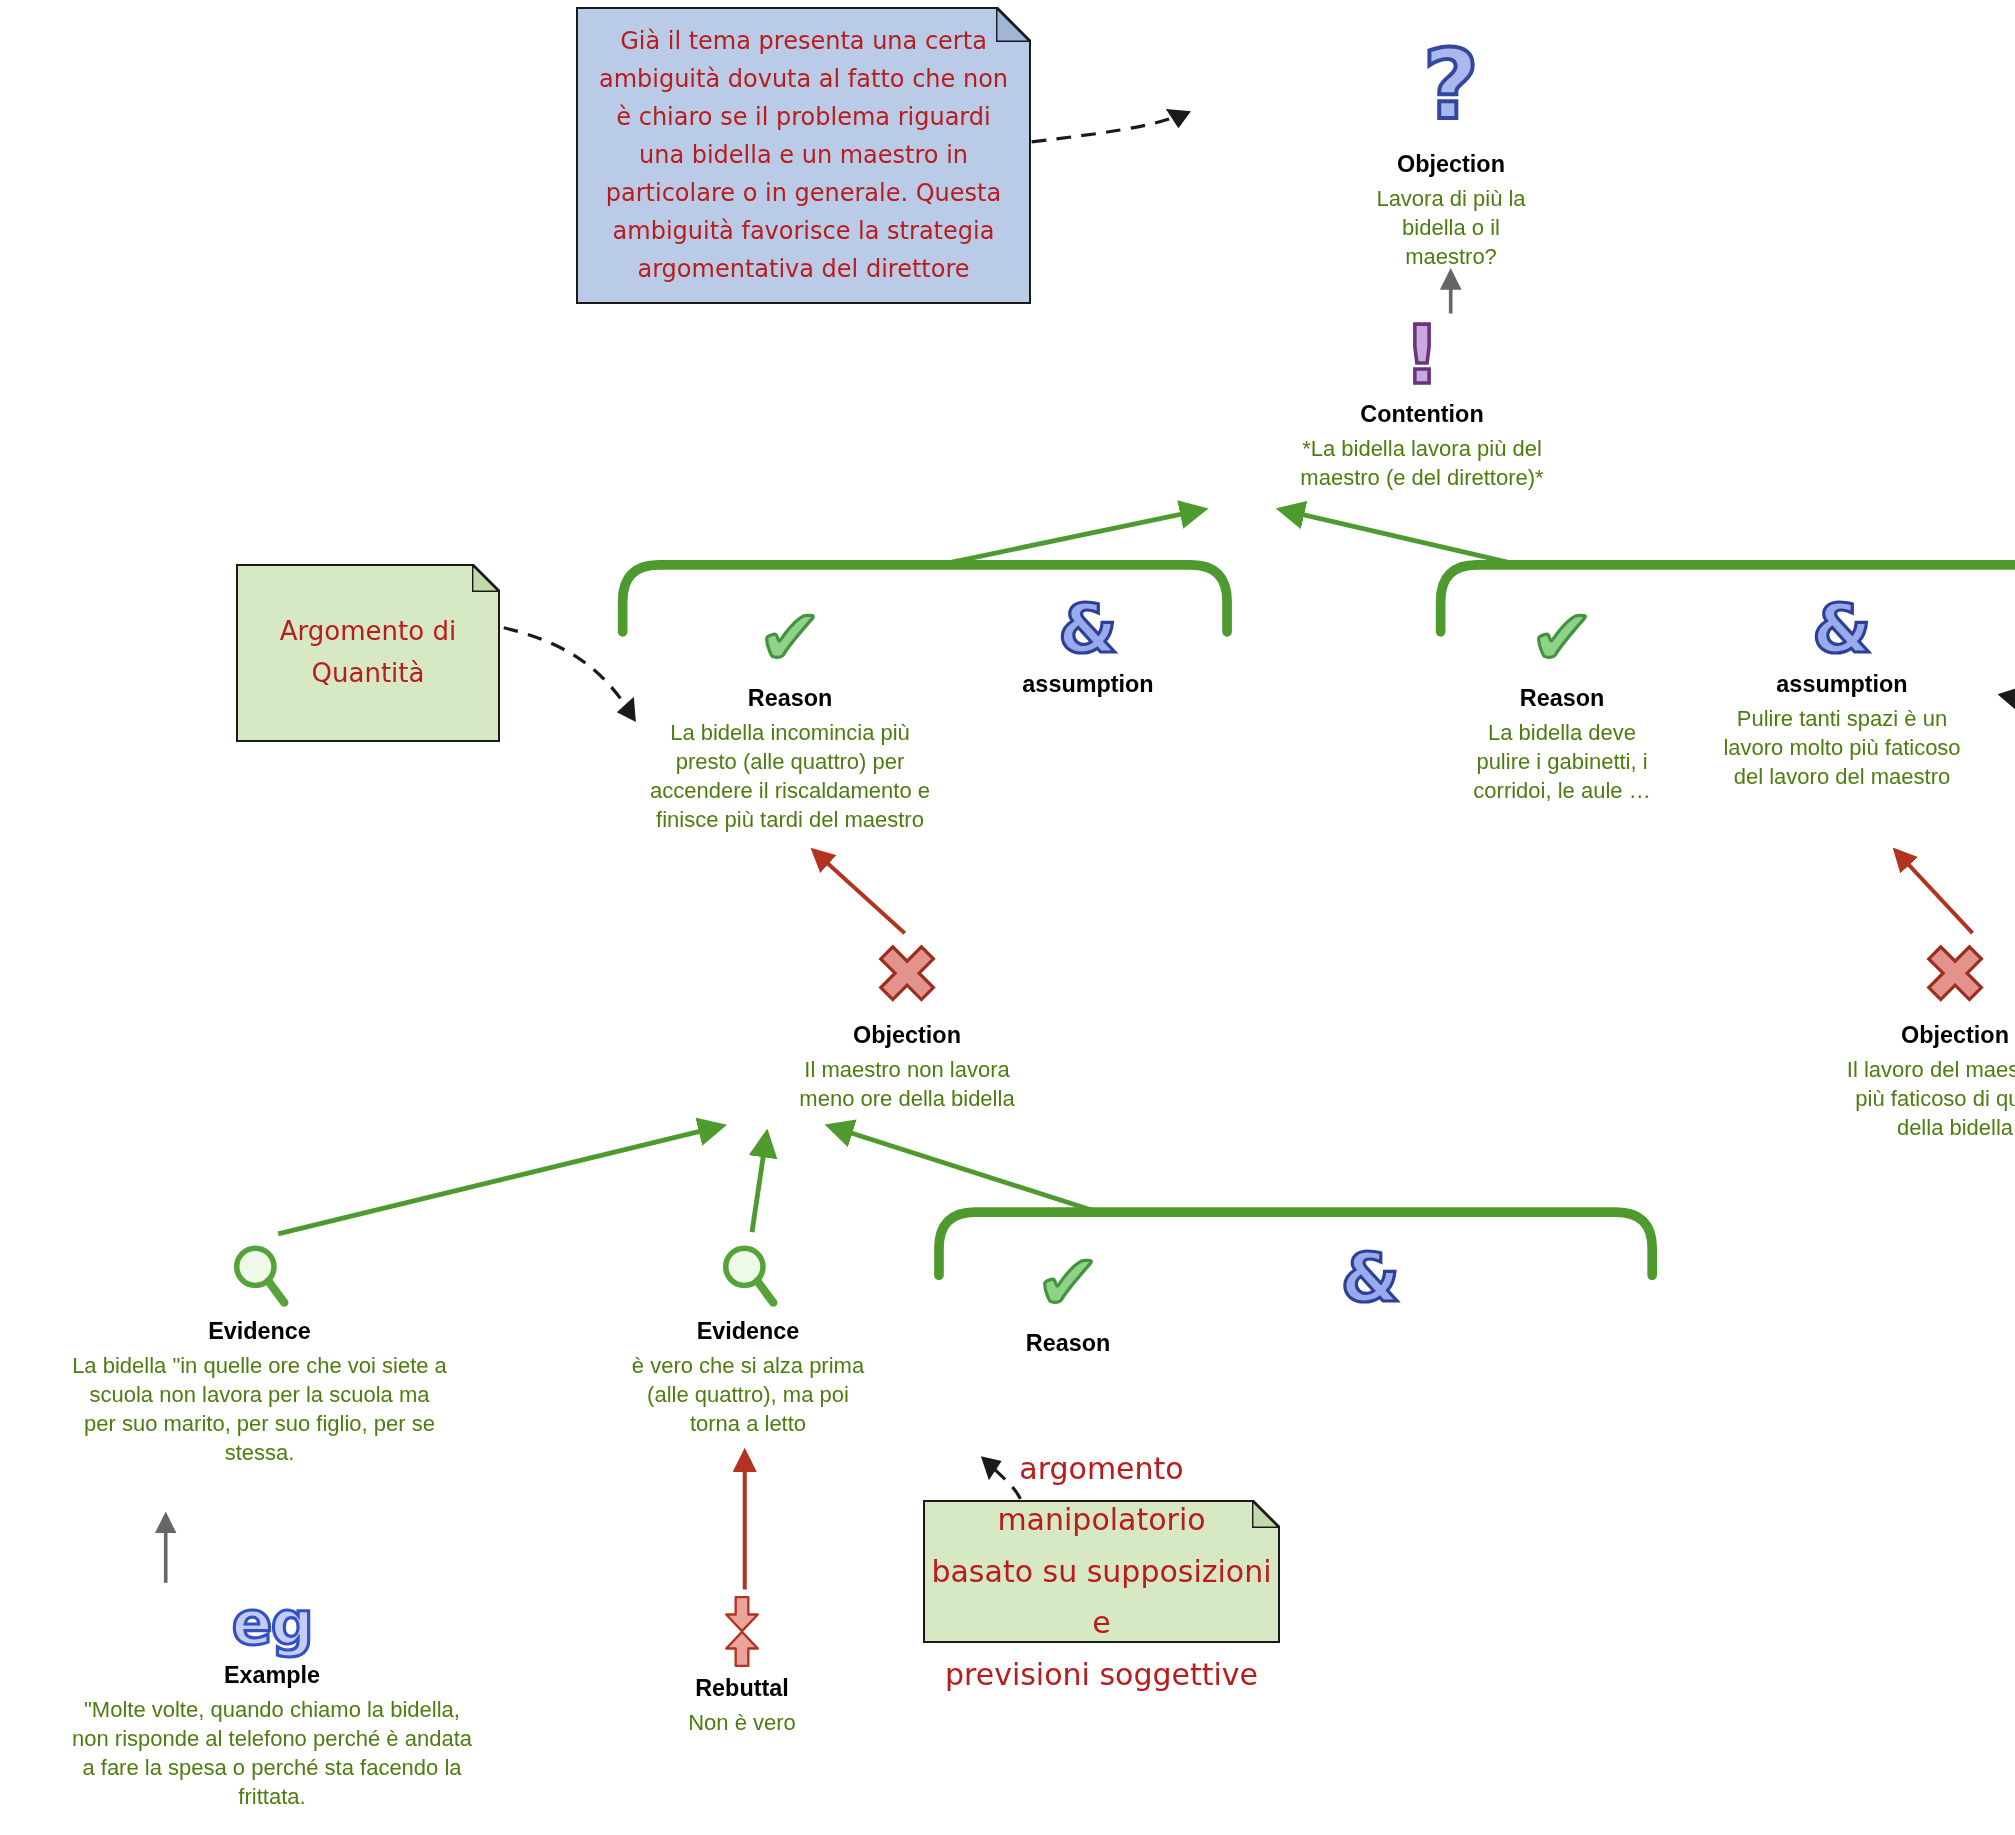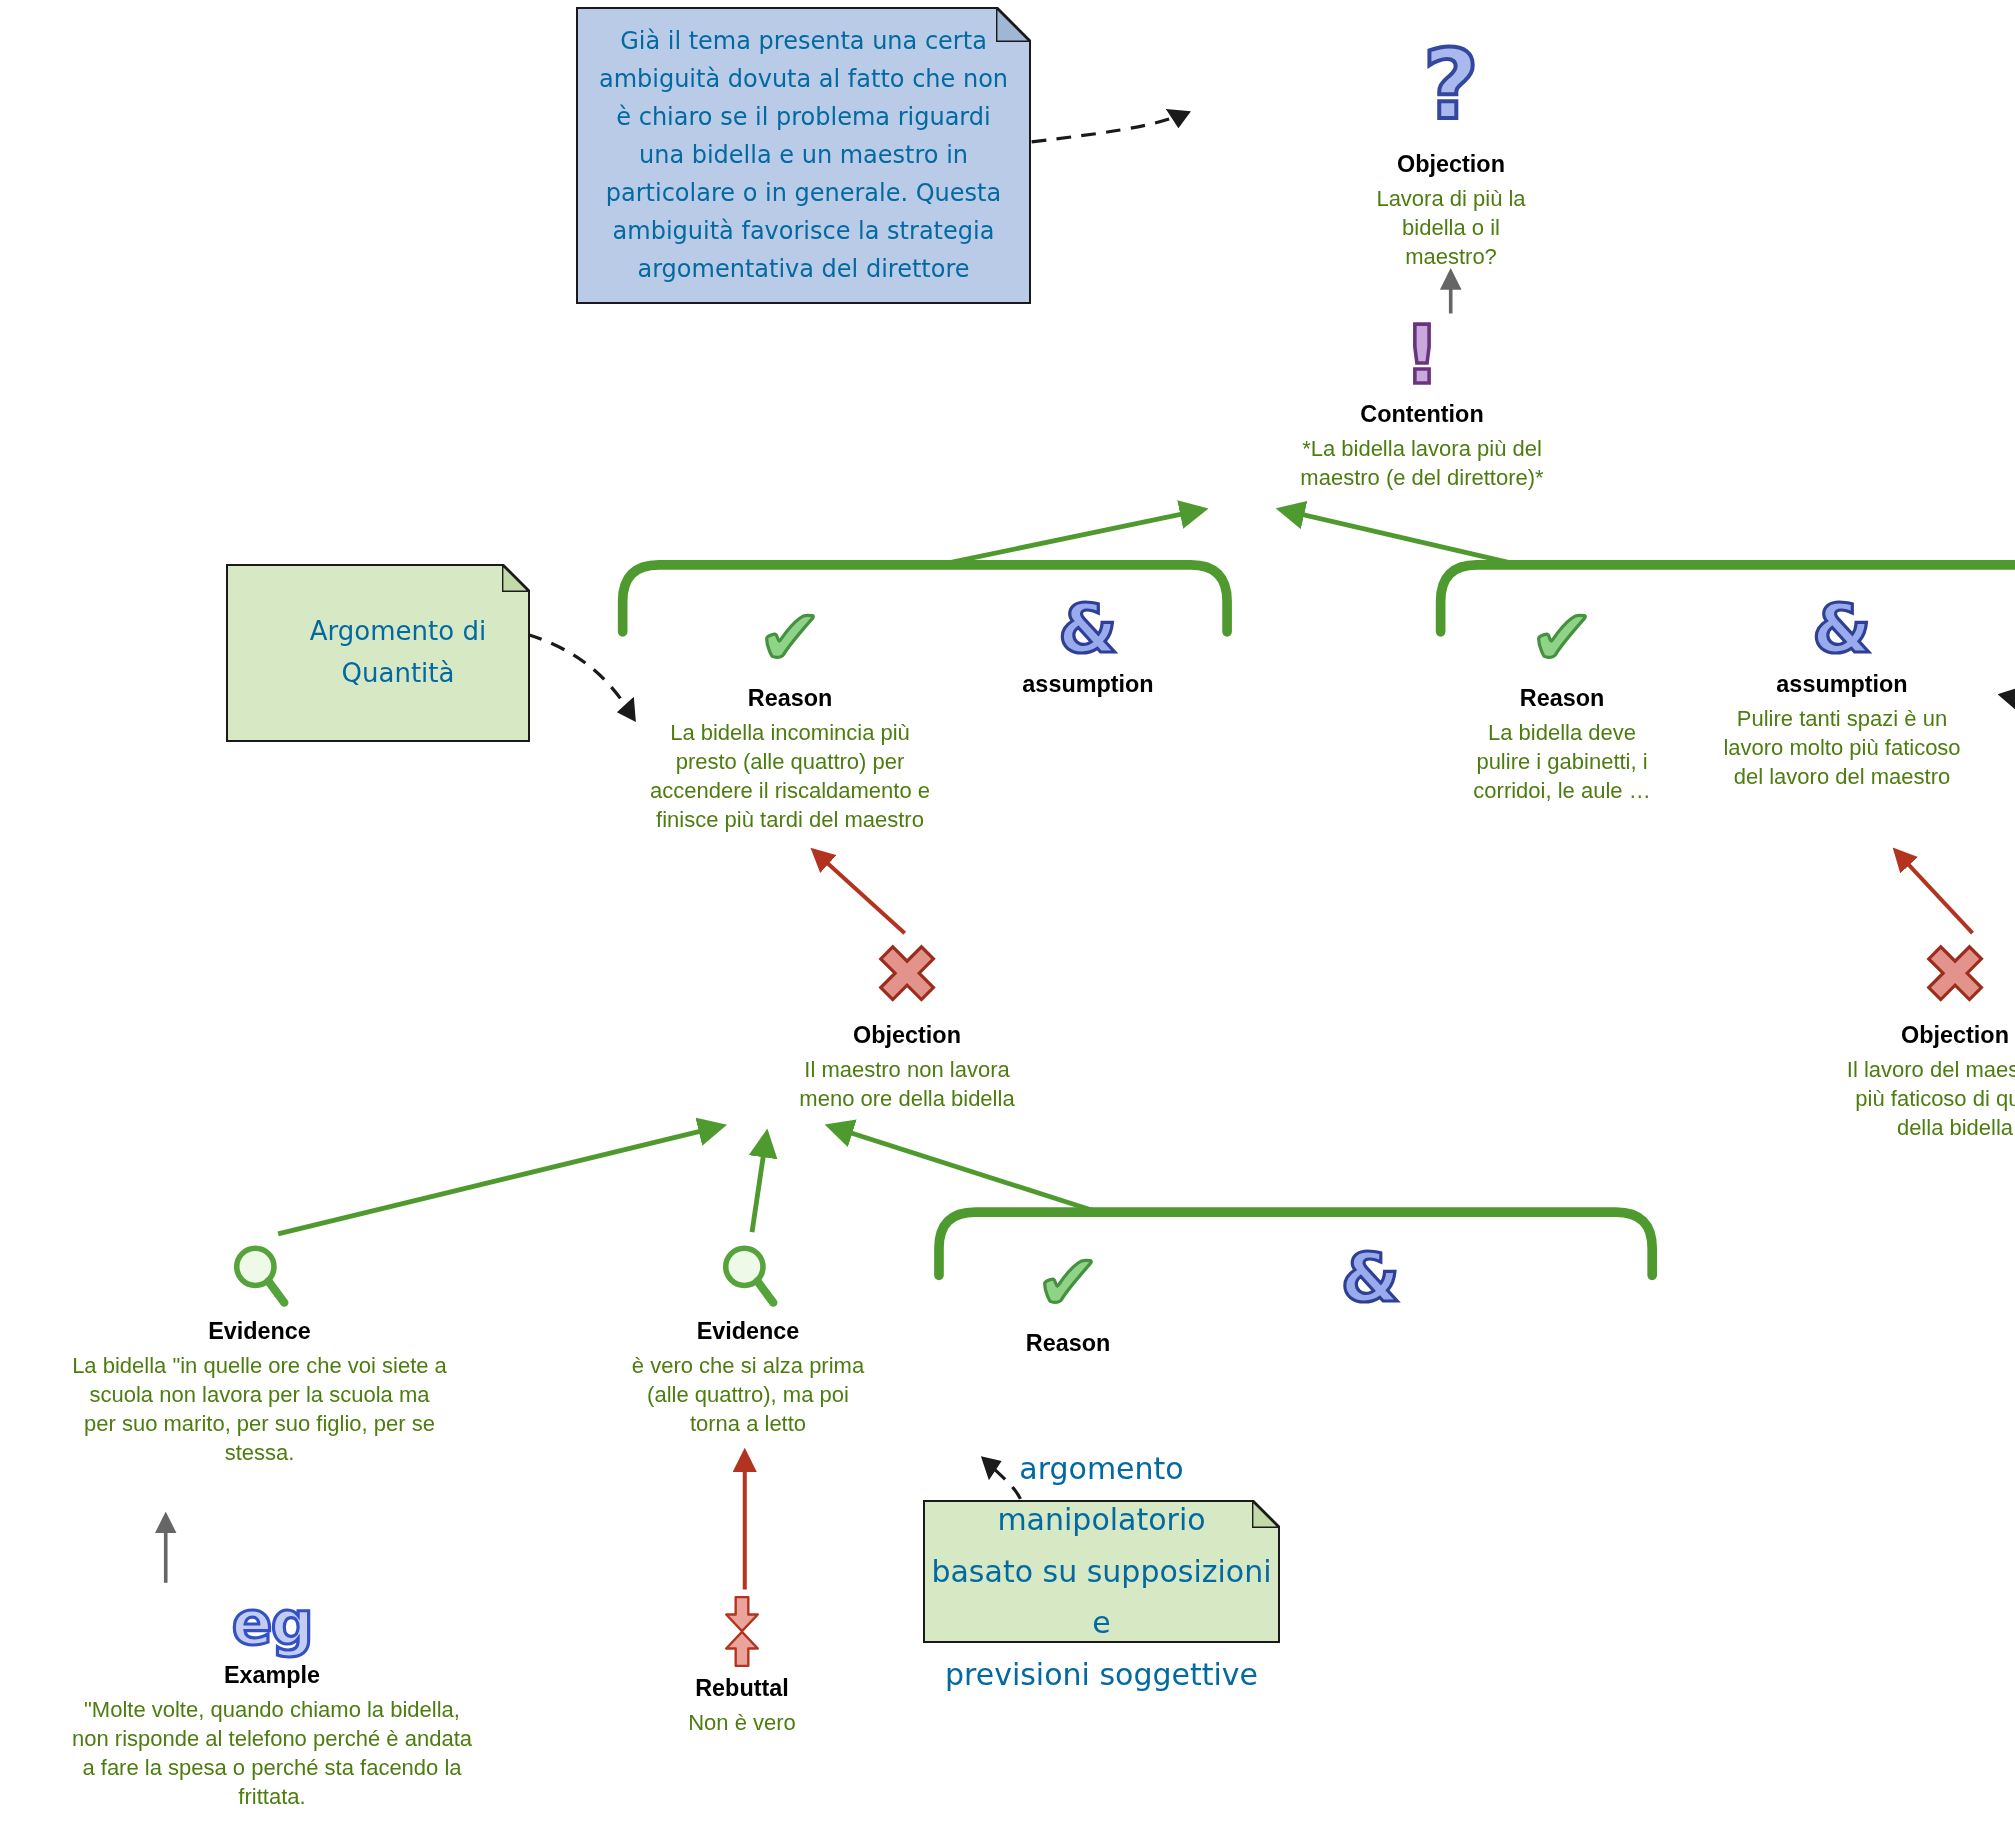--- a/index.html
+++ b/index.html
@@ -20,21 +20,21 @@
   .ic-amp{font-size:68px;color:#99abec;-webkit-text-stroke:3.2px #2e3f96;}
   .ic-x  {font-size:79px;color:#e2938b;-webkit-text-stroke:3.2px #9c2c1c;}
   .ic-eg {font-size:60px;color:#c3cdf4;-webkit-text-stroke:3.2px #3350c4;letter-spacing:-1.6px;}
   .node-label{font-size:23.4px;font-weight:bold;color:#000;margin-bottom:5.6px;line-height:1.15;}
   .node-text{font-size:22px;color:#4d7c0f;line-height:1.32;white-space:pre-line;}
   .note{
     position:absolute;z-index:3;border:2.4px solid #1a1a1a;
     display:flex;align-items:center;justify-content:center;text-align:center;
     font-family:"DejaVu Sans", sans-serif;
   }
-  .note .note-text{white-space:pre-line;color:#0369a1;}
+  .note .note-text{white-space:pre-line;color:#b91c1c;}
   .note-blue{background:#b9cbe6;}
   .note-green{background:#d7e8c4;}
   .fold{position:absolute;top:-2.4px;right:-2.4px;}
   .txt-ambiguity{font-size:24px;line-height:1.58;}
   .txt-side{font-size:26px;line-height:1.6;}
   .txt-manip{font-size:30px;line-height:1.72;}
 </style>
 </head>
 <body>
 
@@ -84,21 +84,21 @@
     </svg>
   <div class="note-text">Già il tema presenta una certa
 ambiguità dovuta al fatto che non
 è chiaro se il problema riguardi
 una bidella e un maestro in
 particolare o in generale. Questa
 ambiguità favorisce la strategia
 argomentativa del direttore</div>
 </div>
 
-<div class="note note-green txt-side" style="left:226px;top:564px;width:260px;height:174px;padding-left:40px;">
+<div class="note note-green txt-side" style="left:236px;top:564px;width:260px;height:174px;">
   <svg class="fold" width="28" height="28" viewBox="0 0 70 70">
       <polygon points="0,0 70,0 70,70" fill="#ffffff"></polygon>
       <path d="M0,0 L70,70 L0,70 Z" fill="#c2d9aa" stroke="#1a1a1a" stroke-width="7"></path>
     </svg>
   <div class="note-text">Argomento di
 Quantità</div>
 </div>
 
 <div class="note note-green txt-manip" style="left:923px;top:1500px;width:353px;height:139px;">
   <svg class="fold" width="28" height="28" viewBox="0 0 70 70">

